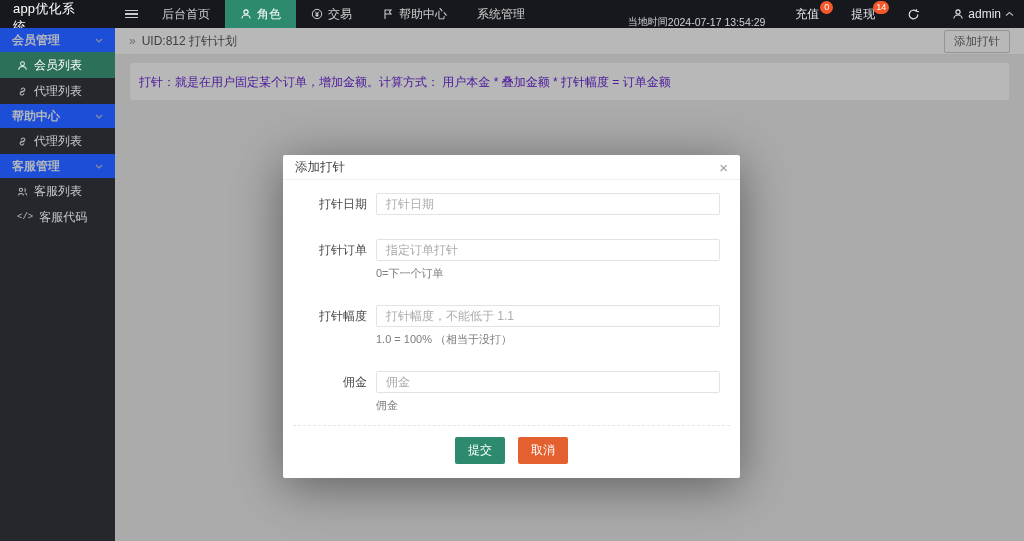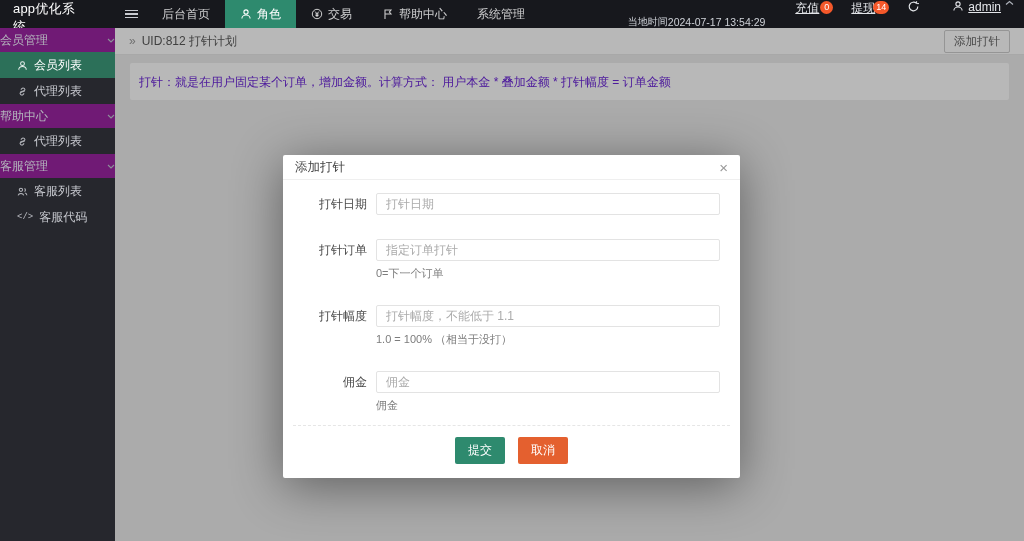--- a/index.html
+++ b/index.html
@@ -35,38 +35,38 @@
   }
   .nav-item.active { background:#2e8a6e; color:#fff; }
   .topbar-right { margin-left:auto; display:flex; align-items:stretch; }
   .time-block {
     display:flex; flex-direction:row; justify-content:center; align-items:flex-end;
     padding:0 14px; color:#cfd2d8;
   }
   .time-label { font-size:10px; line-height:12px; }
   .time-value { font-size:10.5px; line-height:12px; }
   .tb-btn {
-    position:relative; display:flex; gap:4px; padding:0 16px;
-    color:#e3e5e9; font-size:12px; cursor:pointer;text-decoration:underline;
+    position:relative; display:flex; align-items:center; gap:4px; padding:0 16px;
+    color:#e3e5e9; font-size:12px; cursor:pointer;
   }
   .badge {
     position:absolute; top:1px; right:2px; min-width:13px; height:13px;
     background:#f4582a; border-radius:8px; color:#fff; font-size:9px;
     line-height:13px; text-align:center; padding:0 3px;
   }
   .user-block { padding-right:10px; }
 
   
   .sidebar {
     position:absolute; top:28px; left:0; width:115px; bottom:0;
     background:#26272d; z-index:5;
   }
   .side-group {
     height:24px; display:flex; align-items:center; justify-content:space-between;
-    padding:0 0; background:#701a75; color:#b4b6bd; font-size:12px; cursor:pointer;
+    padding:0 12px; background:#1d4ed8; color:#b4b6bd; font-size:12px; cursor:pointer;font-weight:bold;
   }
   .side-item {
     height:26px; display:flex; align-items:center; gap:6px;
     padding:0 10px 0 17px; color:#c8cad0; font-size:12px; cursor:pointer;
   }
   .side-item.active { background:#2c7059; color:#fff; }
   .side-item .icn { color:inherit; opacity:.9; }
   .code-glyph { font-family:"Liberation Mono","DejaVu Sans Mono",monospace; font-size:9px; }
 
   

